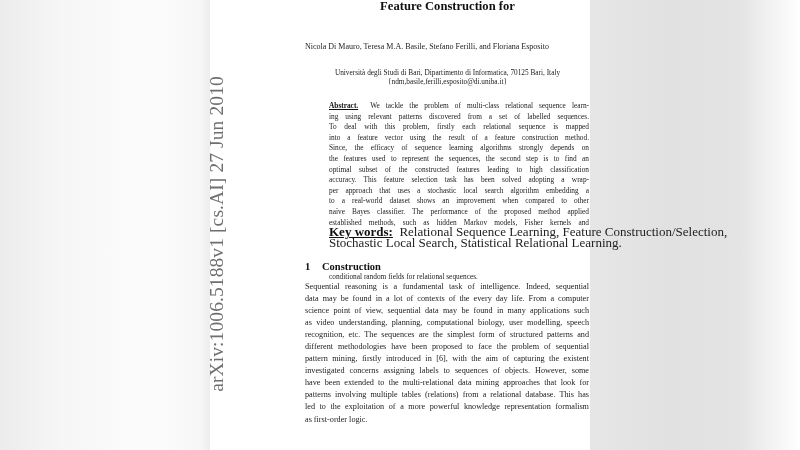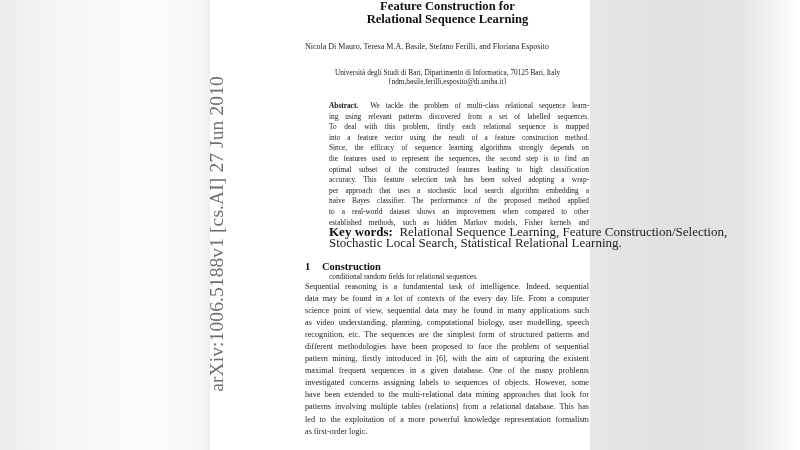--- a/index.html
+++ b/index.html
@@ -42,21 +42,21 @@
       position: absolute; left: 305px; width: 285px; top: 60px;
       text-align: center; font-size: 7.3px; line-height: 9px; color: #222; margin-top: 8px;
     }
     .affil div { white-space: nowrap; }
     .abstract {
       position: absolute; left: 329px; width: 260px; top: 101px;
       font-size: 7.35px; line-height: 10.6px; text-align: justify; color: #222;
     }
     .abstract .line { display: block; white-space: nowrap; text-align: justify; text-align-last: justify; height: 10.6px; }
     .abstract .line.last { text-align-last: left; margin-top: 44px; }
-    .bold { font-weight: bold; color: #111; }
+    .bold { font-weight: bold; color: #111; text-decoration: underline; }
     .keywords {
       position: absolute; left: 329px; width: 260px; top: 227px;
       font-size: 13px; line-height: 10.6px; color: #222;
     }
     .keywords .line { display: block; white-space: nowrap; }
     .section-heading {
       position: absolute; left: 305px; top: 261px;
       font-size: 10.5px; font-weight: bold; color: #111; white-space: nowrap;
     }
     .section-heading .num { display: inline-block; width: 17px; }
@@ -71,42 +71,41 @@
 <body>
 
 <div class="left-margin"></div>
 <div class="page"></div>
 <div class="right-panel"></div>
 
 <div class="arxiv-stamp">arXiv:1006.5188v1  [cs.AI]  27 Jun 2010</div>
 
 <div class="title">
   <div>Feature Construction for</div>
-  <div>Relational Sequence Learning</div>
 </div>
 
 <div class="authors">Nicola Di Mauro, Teresa M.A. Basile, Stefano Ferilli, and Floriana Esposito</div>
 
 <div class="affil">
   <div>Università degli Studi di Bari, Dipartimento di Informatica, 70125 Bari, Italy</div>
   <div>{ndm,basile,ferilli,esposito@di.uniba.it}</div>
 </div>
 
 <div class="abstract">
   <span class="line"><span class="bold">Abstract.</span>&nbsp;&nbsp;<span>We tackle the problem of multi-class relational sequence learn-</span></span>
   <span class="line">ing using relevant patterns discovered from a set of labelled sequences.</span>
   <span class="line">To deal with this problem, firstly each relational sequence is mapped</span>
   <span class="line">into a feature vector using the result of a feature construction method.</span>
   <span class="line">Since, the efficacy of sequence learning algorithms strongly depends on</span>
   <span class="line">the features used to represent the sequences, the second step is to find an</span>
   <span class="line">optimal subset of the constructed features leading to high classification</span>
   <span class="line">accuracy. This feature selection task has been solved adopting a wrap-</span>
   <span class="line">per approach that uses a stochastic local search algorithm embedding a</span>
+  <span class="line">to a real-world dataset shows an improvement when compared to other</span>
   <span class="line">naïve Bayes classifier. The performance of the proposed method applied</span>
-  <span class="line">to a real-world dataset shows an improvement when compared to other</span>
   <span class="line">established methods, such as hidden Markov models, Fisher kernels and</span>
   <span class="line last">conditional random fields for relational sequences.</span>
 </div>
 
 <div class="keywords">
   <span class="line"><span class="bold">Key words:</span>&nbsp;&nbsp;<span>Relational Sequence Learning, Feature Construction/Selection,</span></span>
   <span class="line">Stochastic Local Search, Statistical Relational Learning.</span>
 </div>
 
 <div class="section-heading">
@@ -114,20 +113,19 @@
 </div>
 
 <div class="body-text">
   <span class="line">Sequential reasoning is a fundamental task of intelligence. Indeed, sequential</span>
   <span class="line">data may be found in a lot of contexts of the every day life. From a computer</span>
   <span class="line">science point of view, sequential data may be found in many applications such</span>
   <span class="line">as video understanding, planning, computational biology, user modelling, speech</span>
   <span class="line">recognition, etc. The sequences are the simplest form of structured patterns and</span>
   <span class="line">different methodologies have been proposed to face the problem of sequential</span>
   <span class="line">pattern mining, firstly introduced in [6], with the aim of capturing the existent</span>
-  <span class="line">maximal frequent sequences in a given database. One of the many problems</span>
   <span class="line">investigated concerns assigning labels to sequences of objects. However, some</span>
   <span class="line">have been extended to the multi-relational data mining approaches that look for</span>
   <span class="line">patterns involving multiple tables (relations) from a relational database. This has</span>
   <span class="line">led to the exploitation of a more powerful knowledge representation formalism</span>
   <span class="line last">as first-order logic.</span>
 
 </div>
 
 </body></html>

